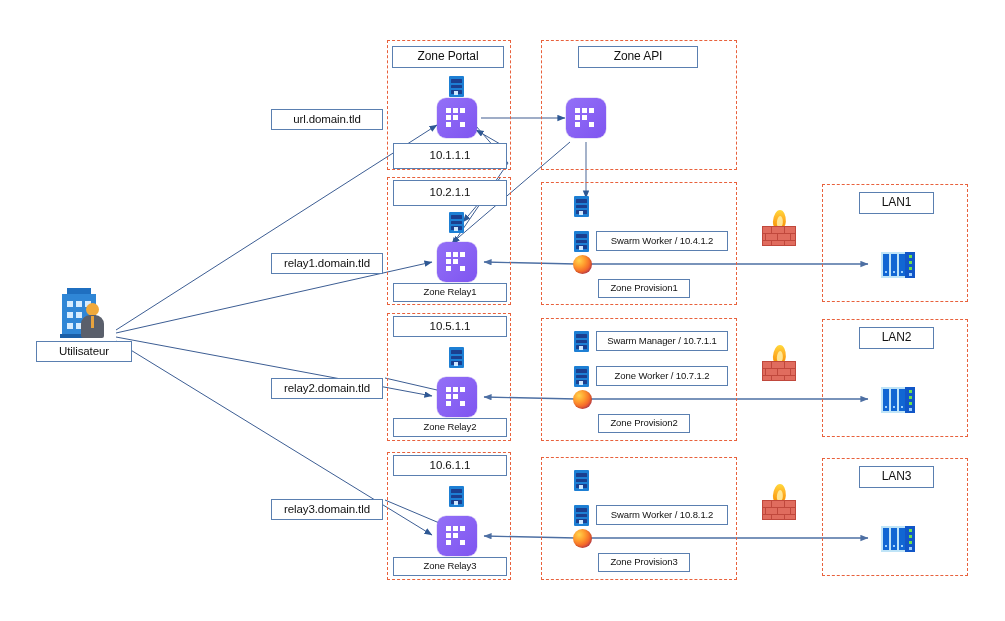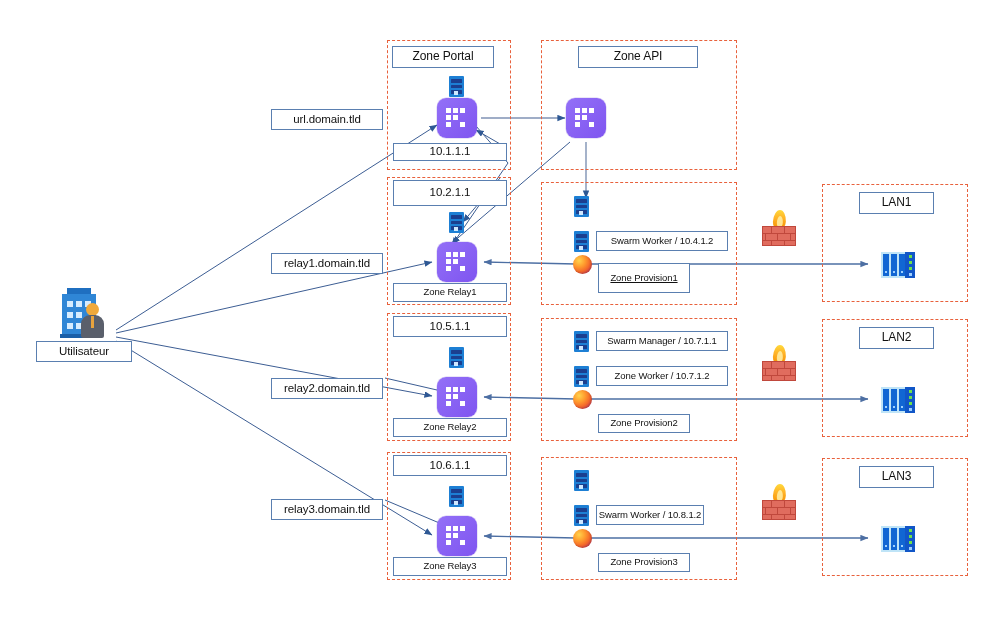--- a/index.html
+++ b/index.html
@@ -237,38 +237,38 @@
     <div class="tie"></div>
   </div>
   <div class="box" style="left:36px;top:341px;width:96px;height:21px;">Utilisateur</div>
 
   <div class="box" style="left:271px;top:109px;width:112px;height:21px;">url.domain.tld</div>
   <div class="box" style="left:271px;top:253px;width:112px;height:21px;">relay1.domain.tld</div>
   <div class="box" style="left:271px;top:378px;width:112px;height:21px;">relay2.domain.tld</div>
   <div class="box" style="left:271px;top:499px;width:112px;height:21px;">relay3.domain.tld</div>
 
   <div class="zone" style="left:387px;top:40px;width:124px;height:130px;"></div>
-  <div class="box title" style="left:392px;top:46px;width:102px;height:22px;">Zone Portal</div>
+  <div class="box title" style="left:392px;top:46px;width:112px;height:22px;">Zone Portal</div>
   <div class="icon server" style="left:449px;top:76px;">
     <div class="body"></div>
     <div class="bar" style="top:3px;"></div>
     <div class="bar" style="top:8.5px;"></div>
     <div class="bar" style="top:14px;"></div>
     <div class="led"></div>
   </div>
   <div class="icon traefik" style="left:437px;top:98px;">
     <i style="left:9px;top:10px;width:5px;height:5px;"></i>
     <i style="left:9px;top:17px;width:5px;height:5px;"></i>
     <i style="left:9px;top:24px;width:5px;height:5px;"></i>
     <i style="left:16px;top:10px;width:5px;height:5px;"></i>
     <i style="left:23px;top:10px;width:5px;height:5px;"></i>
     <i style="left:23px;top:24px;width:5px;height:5px;"></i>
     <i style="left:16px;top:17px;width:5px;height:5px;"></i>
   </div>
-  <div class="box" style="left:393px;top:143px;width:114px;height:18px;">10.1.1.1</div>
+  <div class="box" style="left:393px;top:143px;width:114px;height:26px;">10.1.1.1</div>
 
   <div class="zone" style="left:541px;top:40px;width:196px;height:130px;"></div>
   <div class="box title" style="left:578px;top:46px;width:120px;height:22px;">Zone API</div>
   <div class="icon traefik" style="left:566px;top:98px;">
     <i style="left:9px;top:10px;width:5px;height:5px;"></i>
     <i style="left:9px;top:17px;width:5px;height:5px;"></i>
     <i style="left:9px;top:24px;width:5px;height:5px;"></i>
     <i style="left:16px;top:10px;width:5px;height:5px;"></i>
     <i style="left:23px;top:10px;width:5px;height:5px;"></i>
     <i style="left:23px;top:24px;width:5px;height:5px;"></i>
@@ -305,21 +305,21 @@
   </div>
   <div class="icon server" style="left:574px;top:231px;">
     <div class="body"></div>
     <div class="bar" style="top:3px;"></div>
     <div class="bar" style="top:8.5px;"></div>
     <div class="bar" style="top:14px;"></div>
     <div class="led"></div>
   </div>
   <div class="box small" style="left:596px;top:231px;width:132px;height:20px;">Swarm Worker / 10.4.1.2</div>
   <div class="icon firefox" style="left:573px;top:255px;"></div>
-  <div class="box small" style="left:598px;top:263px;width:92px;height:30px;text-decoration:underline;">Zone Provision1</div>
+  <div class="box small" style="left:598px;top:279px;width:92px;height:19px;">Zone Provision1</div>
 
   <div class="icon firewall" style="left:762px;top:210px;">
     <div class="flame"></div>
     <div class="wall">
       <span style="left:0;top:6px;width:32px;height:1px;"></span>
       <span style="left:0;top:13px;width:32px;height:1px;"></span>
       <span style="left:8px;top:0;width:1px;height:6px;"></span>
       <span style="left:21px;top:0;width:1px;height:6px;"></span>
       <span style="left:14px;top:7px;width:1px;height:6px;"></span>
       <span style="left:27px;top:7px;width:1px;height:6px;"></span>
@@ -454,21 +454,21 @@
     <div class="bar" style="top:14px;"></div>
     <div class="led"></div>
   </div>
   <div class="icon server" style="left:574px;top:505px;">
     <div class="body"></div>
     <div class="bar" style="top:3px;"></div>
     <div class="bar" style="top:8.5px;"></div>
     <div class="bar" style="top:14px;"></div>
     <div class="led"></div>
   </div>
-  <div class="box small" style="left:596px;top:505px;width:108px;height:20px;text-align:center;">Swarm Worker / 10.8.1.2</div>
+  <div class="box small" style="left:596px;top:505px;width:132px;height:20px;text-align:center;">Swarm Worker / 10.8.1.2</div>
   <div class="icon firefox" style="left:573px;top:529px;"></div>
   <div class="box small" style="left:598px;top:553px;width:92px;height:19px;">Zone Provision3</div>
 
   <div class="icon firewall" style="left:762px;top:484px;">
     <div class="flame"></div>
     <div class="wall">
       <span style="left:0;top:6px;width:32px;height:1px;"></span>
       <span style="left:0;top:13px;width:32px;height:1px;"></span>
       <span style="left:8px;top:0;width:1px;height:6px;"></span>
       <span style="left:21px;top:0;width:1px;height:6px;"></span>

